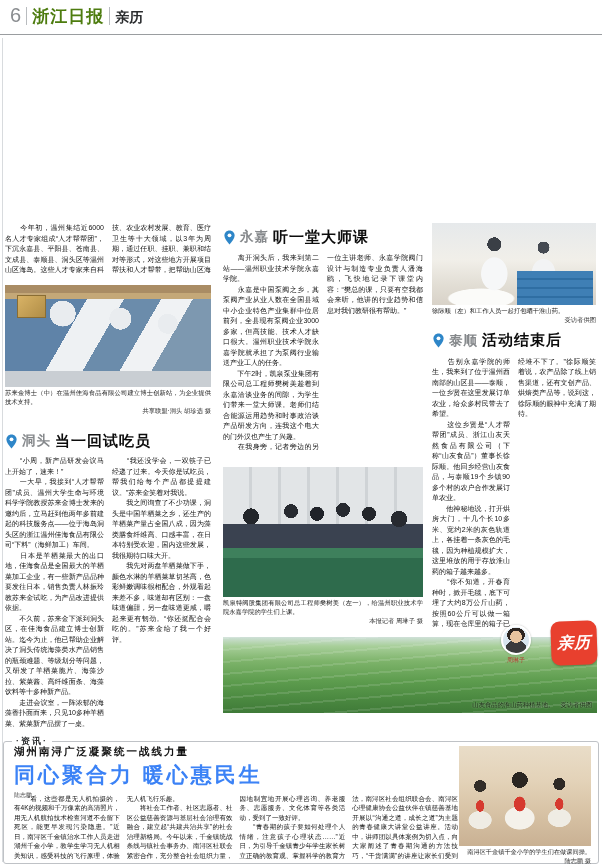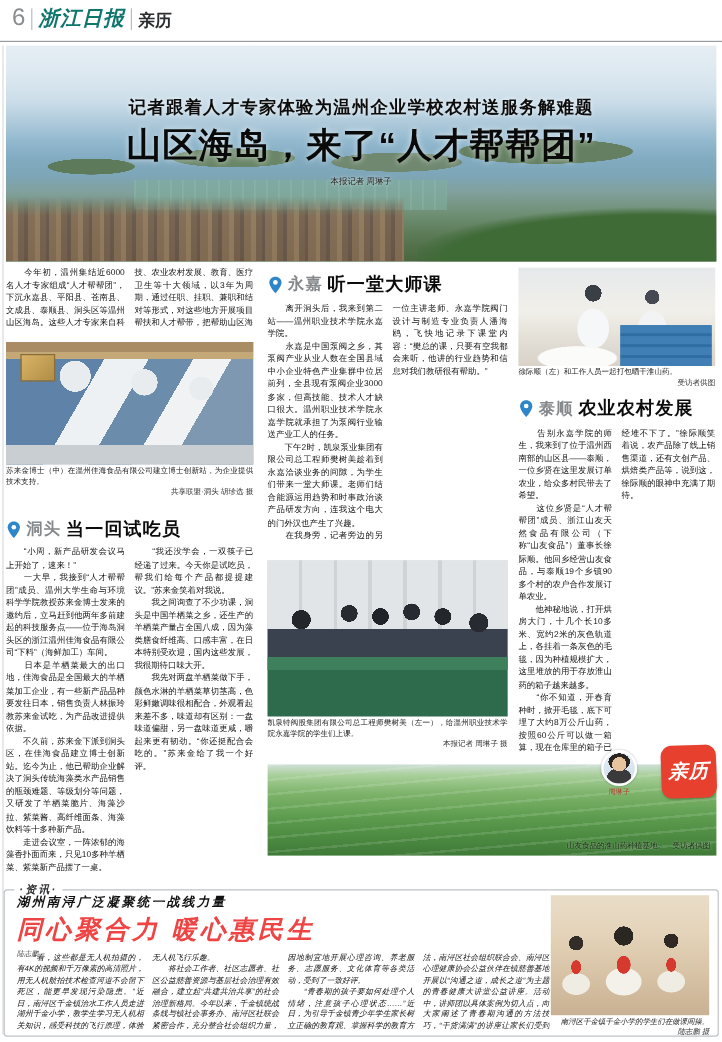--- a/index.html
+++ b/index.html
@@ -5,21 +5,21 @@
   * { margin:0; padding:0; box-sizing:border-box; }
   html,body { background:#fff; }
   body { font-family:"Liberation Sans","DejaVu Sans",sans-serif; color:#1a1a1a; }
   #page { position:relative; width:602px; height:868px; background:#fff; overflow:hidden; }
 
   
   .header { position:absolute; top:0; left:0; right:0; height:34px; }
   .mast-left { position:absolute; left:10px; top:5px; display:flex; align-items:flex-end; gap:5px; }
   .page-num { font-size:20px; color:#8a8d90; font-weight:400; line-height:1; }
   .mast-bar { width:1px; height:18px; background:#b9bcbf; }
-  .paper-logo { font-family:"DejaVu Serif","Liberation Serif",serif; font-style:italic; font-weight:bold; font-size:17px; color:#0f766e; letter-spacing:1px; line-height:1; }
+  .paper-logo { font-family:"DejaVu Serif","Liberation Serif",serif; font-weight:bold; font-size:17px; color:#4d7c0f; letter-spacing:1px; line-height:1; }
   .section-name { font-size:14px; font-weight:bold; color:#2b2d2f; line-height:1.1; }
   .mast-right { position:absolute; right:8px; top:4px; text-align:right; }
   .mast-date { font-size:7.5px; font-weight:bold; color:#222; }
   .mast-staff { font-size:6.5px; color:#333; margin-top:3px; }
   .header-rule { position:absolute; top:34px; left:0; right:0; border-top:1px solid #9a9da0; }
   .page-edge { position:absolute; left:2px; top:38px; bottom:6px; border-left:1px solid #d8dbde; }
 
   
   .lead-photo { position:absolute; top:38px; left:5px; width:592px; height:180px; overflow:hidden;
     background:
@@ -109,25 +109,25 @@
       radial-gradient(ellipse 9px 7px at 50% 30%, #2b2420 0 99%, transparent 100%),
       radial-gradient(ellipse 10px 7px at 50% 78%, #3a3a3c 0 99%, transparent 100%),
       linear-gradient(180deg,#e3edf4,#cfdfeb); }
   .portrait-name { font-size:6px; color:#b23b30; margin-top:1px; }
   .qinli-badge { position:absolute; top:-16px; right:0; width:46px; height:44px; background:#e8402e; border-radius:9px;
     display:flex; align-items:center; justify-content:center; color:#fff; font-size:16px; font-weight:900;
     font-style:italic; letter-spacing:1px; transform:rotate(-2deg); box-shadow:0 1px 2px rgba(0,0,0,.25); }
 
   
   .bottom-box { position:absolute; left:3px; right:3px; top:741px; height:123px;
-    border:1px solid #bfc2c6; border-radius:3px;font-style:italic; }
+    border:1px solid #bfc2c6; border-radius:3px; }
   .box-label { position:absolute; top:-7px; left:8px; background:#fff; padding:0 4px; font-size:9px; font-weight:bold; letter-spacing:2px; color:#2f3133; }
   .bottom-left { position:absolute; left:10px; top:3px; width:444px; text-align:left; }
   .b-kicker { font-size:10.5px; font-weight:bold; color:#111; letter-spacing:2px; }
-  .b-headline { font-size:21px; font-weight:900; color:#ef4444; letter-spacing:3px; margin-top:2px; }
+  .b-headline { font-size:21px; font-weight:900; color:#3b82f6; letter-spacing:3px; margin-top:2px; }
   .b-byline { font-size:6px; color:#444; margin-top:2px; }
   .bottom-text { position:absolute; left:10px; top:52px; width:444px; height:66px;
     columns:4; column-gap:7px; column-fill:auto; font-size:6.5px; line-height:1.45;
     text-align:justify; white-space:pre-line; overflow:hidden; color:#111; }
   .class-photo { position:absolute; right:7px; top:4px; width:132px; height:100px; overflow:hidden;
     background:
       radial-gradient(circle 8px at 46% 34%, #2a2622 0 99%, transparent 100%),
       radial-gradient(circle 6px at 16% 40%, #322d28 0 99%, transparent 100%),
       radial-gradient(circle 6px at 76% 38%, #2e2925 0 99%, transparent 100%),
       radial-gradient(ellipse 7px 9px at 46% 58%, #d63a2f 0 80%, transparent 85%),
@@ -149,30 +149,20 @@
       <span class="page-num">6</span>
       <span class="mast-bar"></span>
       <span class="paper-logo">浙江日报</span>
       <span class="mast-bar"></span>
       <span class="section-name">亲历</span>
     </div>
   </div>
   <div class="header-rule"></div>
   <div class="page-edge"></div>
 
-  <div class="lead-photo">
-    <div class="ponds"></div>
-    <div class="green-right"></div>
-    <div class="city"></div>
-    <div class="lead-text">
-      <div class="kicker">记者跟着人才专家体验为温州企业学校农村送服务解难题</div>
-      <div class="headline">山区海岛，来了“人才帮帮团”</div>
-      <div class="lead-byline">本报记者 周琳子</div>
-    </div>
-  </div>
 
   <div class="main-body">
 
     <div class="bcol col1">
       <div class="body-text intro-text">　　今年初，温州集结近6000名人才专家组成“人才帮帮团”，下沉永嘉县、平阳县、苍南县、文成县、泰顺县、洞头区等温州山区海岛。这些人才专家来自科技、农业农村发展、教育、医疗卫生等十大领域，以3年为周期，通过任职、挂职、兼职和结对等形式，对这些地方开展项目帮扶和人才帮带，把帮助山区海岛实现共同富裕落到实处。
 　　距离“人才帮帮团”奔赴一线已近半年。近日，记者跟随他们的脚步走进洞头、永嘉、泰顺，和他们一起送服务。</div>
       <div class="photo lab-photo">
         <div class="plaque"></div>
       </div>
       <div class="caption">
@@ -224,21 +214,21 @@
       <div class="caption">
         <span>徐际顺（左）和工作人员一起打包晒干淮山药。</span>
         <span class="credit">受访者供图</span>
       </div>
       <div class="sec-head hd3">
         <svg class="pin" viewBox="0 0 24 28">
             <path d="M12 1C6.5 1 2.5 5 2.5 10.2 2.5 17 12 27 12 27s9.5-10 9.5-16.8C21.5 5 17.5 1 12 1z" fill="#2e86c8"></path>
             <circle cx="12" cy="10" r="3.6" fill="#fff"></circle>
           </svg>
         <span class="sec-place">泰顺</span>
-        <span class="sec-title">农业农村发展</span>
+        <span class="sec-title">活动结束后</span>
       </div>
       <div class="body-text sec-text3">　　告别永嘉学院的师生，我来到了位于温州西南部的山区县——泰顺，一位乡贤在这里发展订单农业，给众多村民带去了希望。
 　　这位乡贤是“人才帮帮团”成员、浙江山友天然食品有限公司（下称“山友食品”）董事长徐际顺。他回乡经营山友食品，与泰顺19个乡镇90多个村的农户合作发展订单农业。
 　　他神秘地说，打开烘房大门，十几个长10多米、宽约2米的灰色轨道上，各挂着一条灰色的毛毯，因为种植规模扩大，这里堆放的用于存放淮山药的箱子越来越多。
 　　“你不知道，开春育种时，掀开毛毯，底下可埋了大约8万公斤山药，按照60公斤可以做一箱算，现在仓库里的箱子已经堆不下了。”徐际顺笑着说，农产品除了线上销售渠道，还有文创产品、烘焙类产品等，说到这，徐际顺的眼神中充满了期待。</div>
     </div>
 
     <div class="landscape">
       <div class="cap">山友食品的淮山药种植基地。　受访者供图</div>
       <div class="portrait-wrap">

